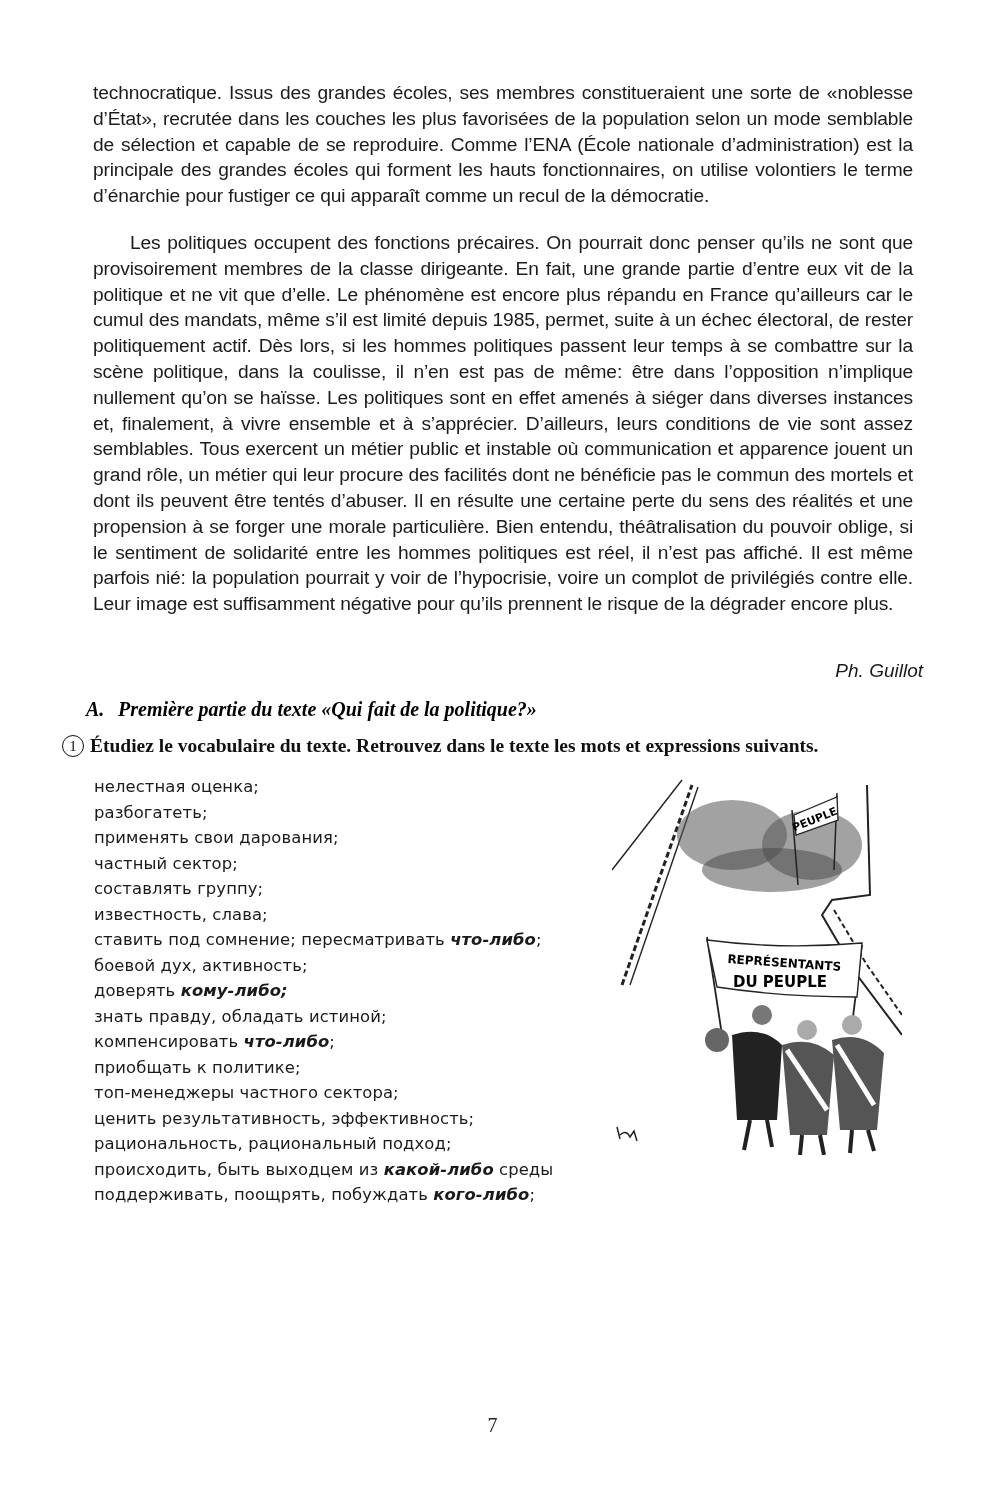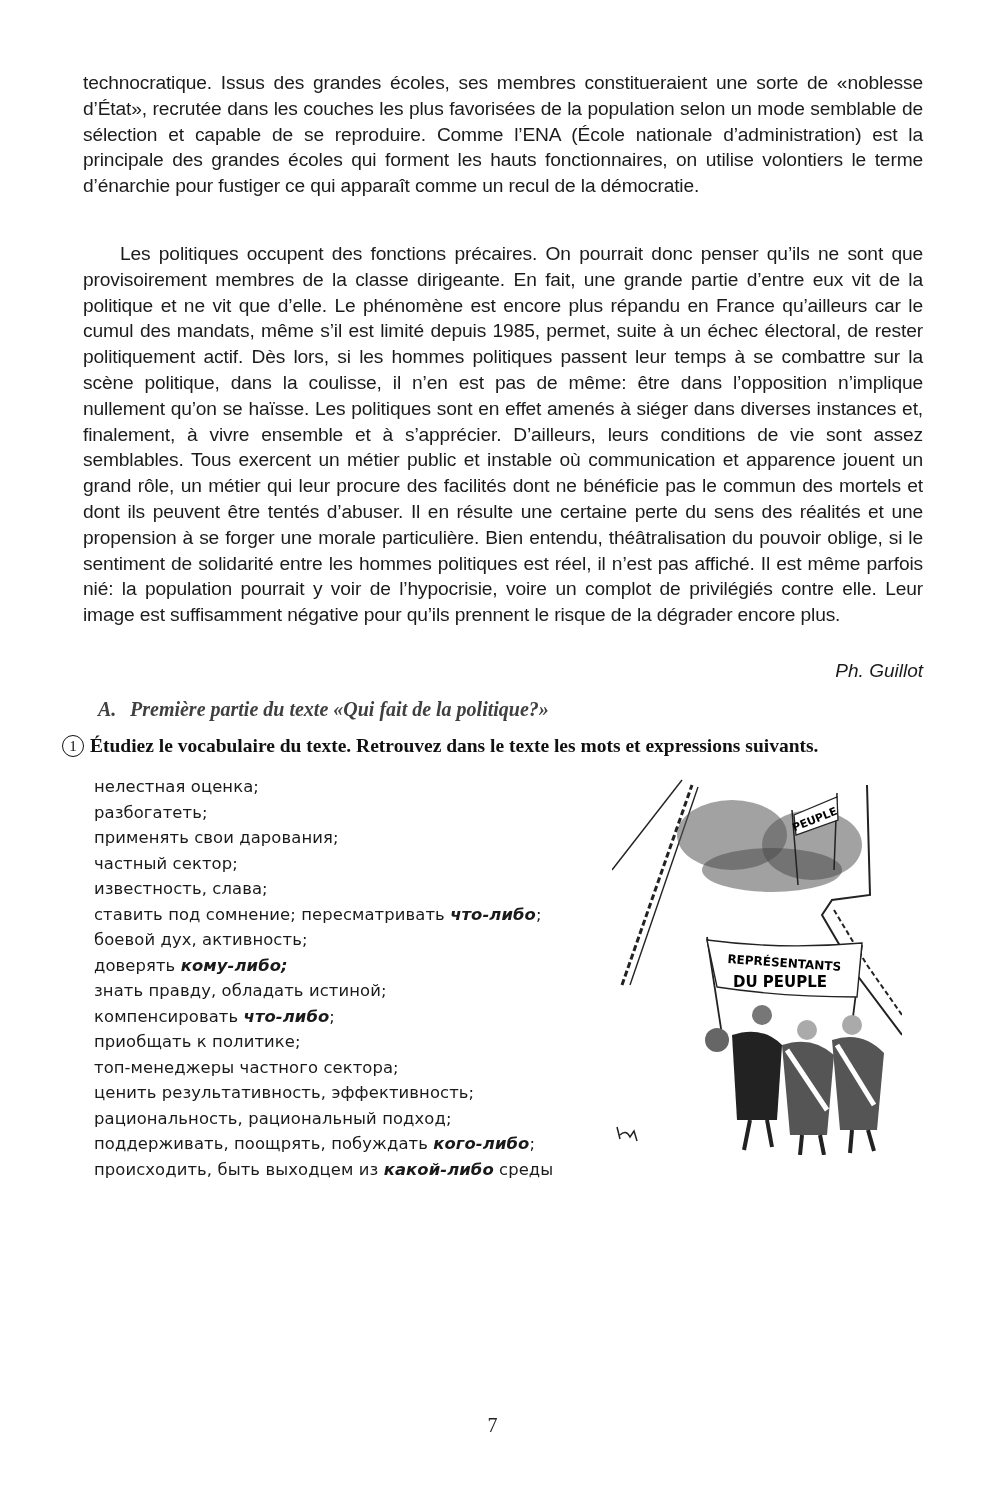--- a/index.html
+++ b/index.html
@@ -7,34 +7,34 @@
   .page { position: absolute; left: 0; top: 0; width: 1000px; height: 1498px; }
 
   .body-text {
     position: absolute; left: 83px; width: 840px;
     font-family: "Liberation Sans", sans-serif;
     font-size: 19.2px; line-height: 25.8px;
     text-align: justify; color: #1b1b1b;
     letter-spacing: -0.15px;
   }
   .p1 { top: 70px; }
-  .p2 { top: 241px; text-indent: 37px; }
-  .body-text p { margin: 0; }
+  .p2 { top: 220px; text-indent: 37px; }
+  .body-text p { margin: 10px; }
 
   .author {
     position: absolute; right: 77px; top: 660px;
     font-family: "Liberation Sans", sans-serif;
     font-style: italic; font-size: 19px; color: #1b1b1b; margin-left: 6px;
   }
 
   .section-heading {
-    position: absolute; left: 98px; top: 698px;
+    position: absolute; left: 86px; top: 698px;
     font-family: "Liberation Serif", serif;
     font-style: italic; font-weight: bold;
-    font-size: 20px; color: #404040;
+    font-size: 20px; color: #000000;
   }
   .section-heading .letter { display: inline-block; width: 32px; }
 
   .task-line {
     position: absolute; left: 62px; top: 735px;
     font-family: "Liberation Serif", serif;
     font-weight: bold; font-size: 19.5px; color: #111;
     display: flex; align-items: center; white-space: nowrap;
   }
   .circle-num {
@@ -86,32 +86,33 @@
   <div class="task-line">
     <span class="circle-num">1</span>
     <span>Étudiez le vocabulaire du texte. Retrouvez dans le texte les mots et expressions suivants.</span>
   </div>
 
   <ul class="vocab-list" id="vocab-list">
       <li><span>нелестная оценка;</span></li>
       <li><span>разбогатеть;</span></li>
       <li><span>применять свои дарования;</span></li>
       <li><span>частный сектор;</span></li>
+      <li><span>составлять группу;</span></li>
       <li><span>известность, слава;</span></li>
       <li><span>ставить под сомнение; пересматривать </span><i>что-либо</i><span>;</span></li>
       <li><span>боевой дух, активность;</span></li>
       <li><span>доверять </span><i>кому-либо;</i></li>
       <li><span>знать правду, обладать истиной;</span></li>
       <li><span>компенсировать </span><i>что-либо</i><span>;</span></li>
       <li><span>приобщать к политике;</span></li>
       <li><span>топ-менеджеры частного сектора;</span></li>
       <li><span>ценить результативность, эффективность;</span></li>
       <li><span>рациональность, рациональный подход;</span></li>
+      <li><span>происходить, быть выходцем из </span><i>какой-либо</i><span> среды</span></li>
       <li><span>поддерживать, поощрять, побуждать </span><i>кого-либо</i><span>;</span></li>
-      <li><span>происходить, быть выходцем из </span><i>какой-либо</i><span> среды</span></li>
     </ul>
 
   <svg class="cartoon" viewBox="0 0 290 380">
     <g stroke="#222" fill="none" stroke-width="1.4">
 
       <line x1="0" y1="95" x2="70" y2="5"></line>
       <path d="M10 210 L80 10" stroke-width="3" stroke-dasharray="6 3"></path>
       <path d="M18 210 L86 12"></path>
 
       <path d="M255 10 L258 120 L220 125 L210 140 L245 200 L290 260" stroke-width="2"></path>

